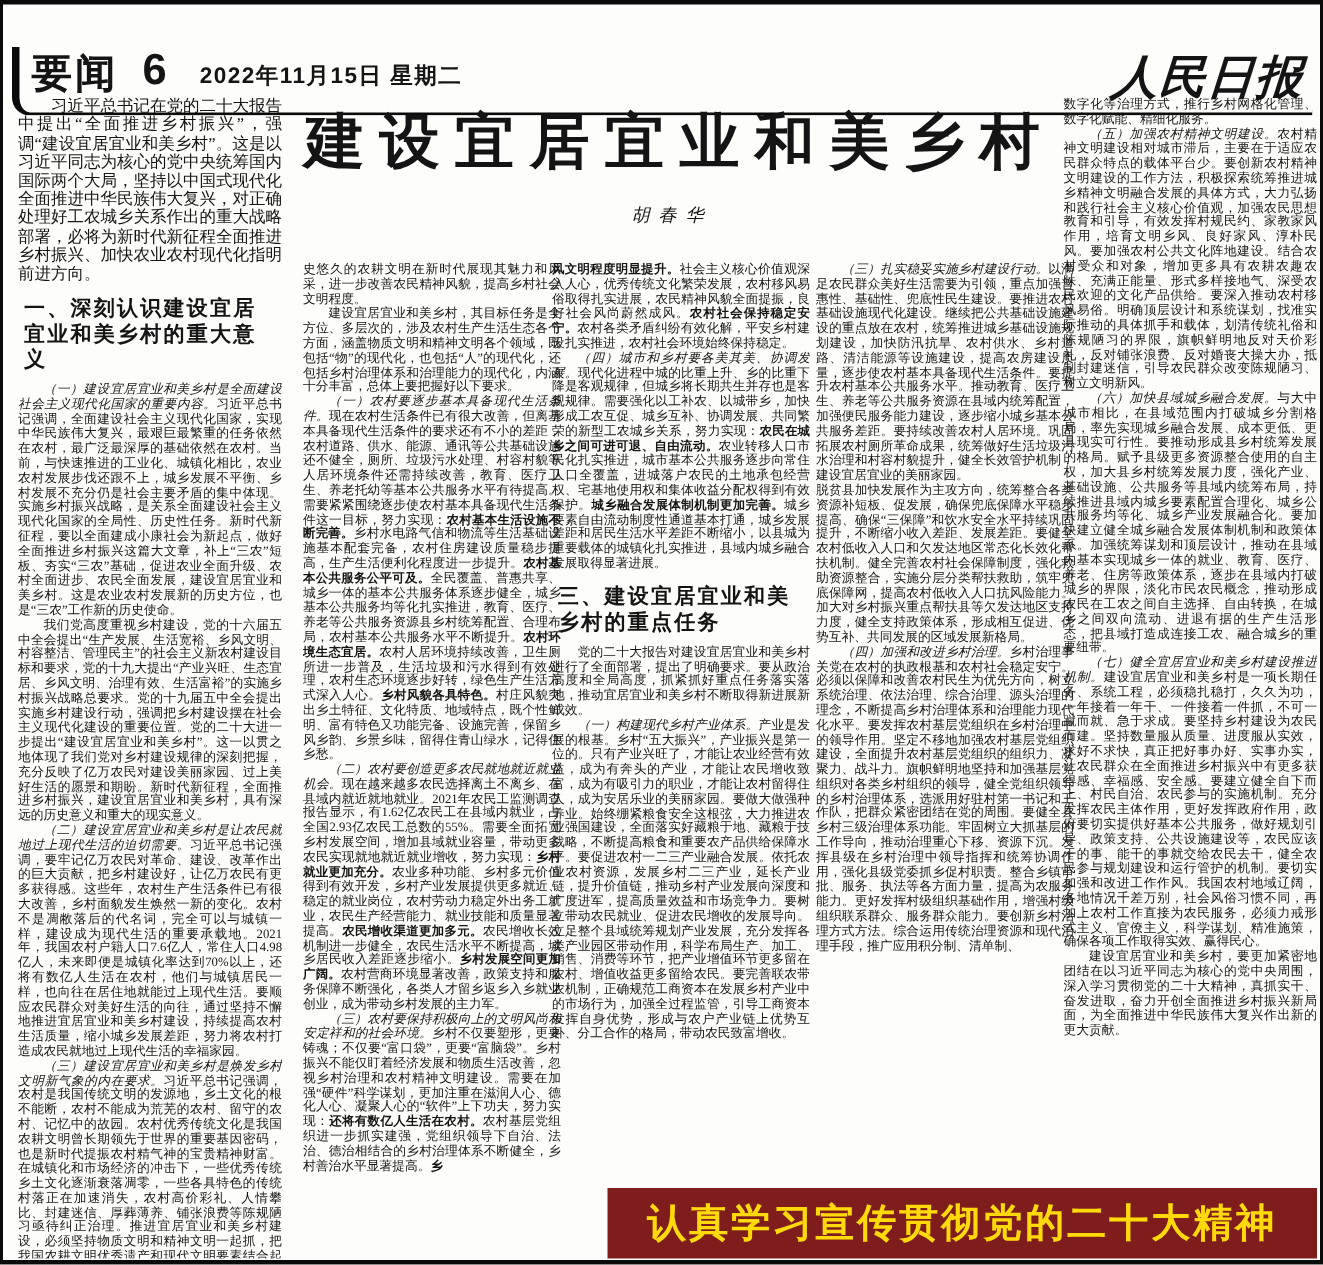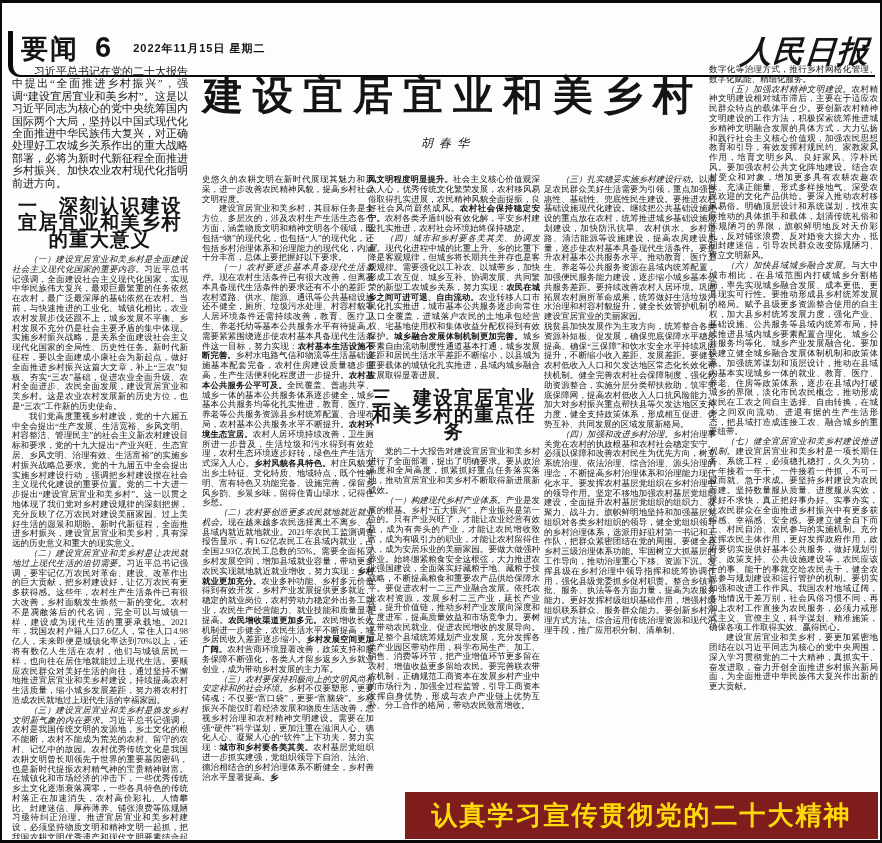--- a/index.html
+++ b/index.html
@@ -8,38 +8,38 @@
         font-family:"Liberation Serif","DejaVu Serif",serif;color:#141414;}
   
   .masthead{position:absolute;top:5px;left:6px;right:5px;height:44px;
         border-left:5px solid #0a0a0a;border-bottom:2.5px solid #0a0a0a;
         border-bottom-left-radius:12px;display:flex;margin-top:23px;}
   .mast-section{font-family:"Liberation Sans","DejaVu Sans",sans-serif;font-weight:900;
         font-size:27px;margin-left:8px;letter-spacing:2px;}
   .mast-pageno{font-family:"Liberation Sans","DejaVu Sans",sans-serif;font-weight:900;
         font-size:29px;margin-left:16px;}
   .mast-date{font-family:"Liberation Sans","DejaVu Sans",sans-serif;font-weight:bold;
-        font-size:11px;margin-left:22px;margin-top:10px;letter-spacing:1px;}
+        font-size:15px;margin-left:22px;margin-top:10px;letter-spacing:1px;}
   .mast-logo{margin-left:auto;margin-right:6px;font-family:"Liberation Serif","DejaVu Serif",serif;
         font-weight:900;font-style:italic;font-size:31px;letter-spacing:1px;transform:skewX(-4deg);}
   
   .headline-block{position:absolute;left:190px;top:64px;width:512px;height:102px;text-align:center;}
   .headline{font-family:"Liberation Sans","DejaVu Sans",sans-serif;font-weight:900;
         font-size:40px;letter-spacing:10px;padding-left:10px;line-height:56px;}
   .author{font-size:12px;margin-top:12px;letter-spacing:6px;font-style:italic;}
   
   .col{position:absolute;overflow:hidden;text-align:justify;}
   .para{font-size:8.5px;line-height:9.8px;margin:0;text-indent:2em;
         font-family:"Liberation Serif","DejaVu Serif",serif;}
   .para.intro{font-size:11px;line-height:12.4px;}
   .para.noindent{text-indent:0;}
   .lead{font-weight:normal;font-style:italic;}
   .b{font-weight:bold;font-family:"Liberation Sans","DejaVu Sans",sans-serif;font-size:8.3px;}
   .sec-heading{font-family:"Liberation Sans","DejaVu Sans",sans-serif;font-weight:900;
-        font-size:19px;line-height:17px;text-align:center;letter-spacing:1.5px;
+        font-size:14px;line-height:17px;text-align:left;letter-spacing:1.5px;
         margin:8px 0 7px;padding:0 4px;}
   #col1{left:10px;top:62px;width:176px;height:774px;}
   #col2{left:200px;top:172px;width:172px;height:664px;}
   #col3{left:366px;top:172px;width:172px;height:614px;}
   #col4{left:542px;top:172px;width:172px;height:614px;}
   #col5{left:707px;top:62px;width:169px;height:724px;}
   
   .banner{position:absolute;left:403px;top:789px;width:473px;height:47px;
         display:flex;align-items:center;justify-content:center;
         font-family:"Liberation Sans","DejaVu Sans",sans-serif;font-weight:900;
@@ -68,21 +68,21 @@
       <p class="para"><span class="lead">（一）建设宜居宜业和美乡村是全面建设社会主义现代化国家的重要内容。</span><span>习近平总书记强调，全面建设社会主义现代化国家，实现中华民族伟大复兴，最艰巨最繁重的任务依然在农村，最广泛最深厚的基础依然在农村。当前，与快速推进的工业化、城镇化相比，农业农村发展步伐还跟不上，城乡发展不平衡、乡村发展不充分仍是社会主要矛盾的集中体现。实施乡村振兴战略，是关系全面建设社会主义现代化国家的全局性、历史性任务。新时代新征程，要以全面建成小康社会为新起点，做好全面推进乡村振兴这篇大文章，补上“三农”短板、夯实“三农”基础，促进农业全面升级、农村全面进步、农民全面发展，建设宜居宜业和美乡村。这是农业农村发展新的历史方位，也是“三农”工作新的历史使命。</span></p>
       <p class="para"><span>我们党高度重视乡村建设，党的十六届五中全会提出“生产发展、生活宽裕、乡风文明、村容整洁、管理民主”的社会主义新农村建设目标和要求，党的十九大提出“产业兴旺、生态宜居、乡风文明、治理有效、生活富裕”的实施乡村振兴战略总要求。党的十九届五中全会提出实施乡村建设行动，强调把乡村建设摆在社会主义现代化建设的重要位置。党的二十大进一步提出“建设宜居宜业和美乡村”。这一以贯之地体现了我们党对乡村建设规律的深刻把握，充分反映了亿万农民对建设美丽家园、过上美好生活的愿景和期盼。新时代新征程，全面推进乡村振兴，建设宜居宜业和美乡村，具有深远的历史意义和重大的现实意义。</span></p>
       <p class="para"><span class="lead">（二）建设宜居宜业和美乡村是让农民就地过上现代生活的迫切需要。</span><span>习近平总书记强调，要牢记亿万农民对革命、建设、改革作出的巨大贡献，把乡村建设好，让亿万农民有更多获得感。这些年，农村生产生活条件已有很大改善，乡村面貌发生焕然一新的变化。农村不是凋敝落后的代名词，完全可以与城镇一样，建设成为现代生活的重要承载地。2021年，我国农村户籍人口7.6亿人，常住人口4.98亿人，未来即便是城镇化率达到70%以上，还将有数亿人生活在农村，他们与城镇居民一样，也向往在居住地就能过上现代生活。要顺应农民群众对美好生活的向往，通过坚持不懈地推进宜居宜业和美乡村建设，持续提高农村生活质量，缩小城乡发展差距，努力将农村打造成农民就地过上现代生活的幸福家园。</span></p>
       <p class="para"><span class="lead">（三）建设宜居宜业和美乡村是焕发乡村文明新气象的内在要求。</span><span>习近平总书记强调，农村是我国传统文明的发源地，乡土文化的根不能断，农村不能成为荒芜的农村、留守的农村、记忆中的故园。农村优秀传统文化是我国农耕文明曾长期领先于世界的重要基因密码，也是新时代提振农村精气神的宝贵精神财富。在城镇化和市场经济的冲击下，一些优秀传统乡土文化逐渐衰落凋零，一些各具特色的传统村落正在加速消失，农村高价彩礼、人情攀比、封建迷信、厚葬薄养、铺张浪费等陈规陋习亟待纠正治理。推进宜居宜业和美乡村建设，必须坚持物质文明和精神文明一起抓，把我国农耕文明优秀遗产和现代文明要素结合起来，赋予新的时代内涵，让我国历</span></p>
     </div>
   <div id="col2" class="col">
       <p class="para noindent"><span>史悠久的农耕文明在新时代展现其魅力和风采，进一步改善农民精神风貌，提高乡村社会文明程度。</span></p>
       <p class="para"><span>建设宜居宜业和美乡村，其目标任务是全方位、多层次的，涉及农村生产生活生态各个方面，涵盖物质文明和精神文明各个领域，既包括“物”的现代化，也包括“人”的现代化，还包括乡村治理体系和治理能力的现代化，内涵十分丰富，总体上要把握好以下要求。</span></p>
       <p class="para"><span class="lead">（一）农村要逐步基本具备现代生活条件。</span><span>现在农村生活条件已有很大改善，但离基本具备现代生活条件的要求还有不小的差距，农村道路、供水、能源、通讯等公共基础设施还不健全，厕所、垃圾污水处理、村容村貌等人居环境条件还需持续改善，教育、医疗卫生、养老托幼等基本公共服务水平有待提高。需要紧紧围绕逐步使农村基本具备现代生活条件这一目标，努力实现：</span><span class="b">农村基本生活设施不断完善。</span><span>乡村水电路气信和物流等生活基础设施基本配套完备，农村住房建设质量稳步提高，生产生活便利化程度进一步提升。</span><span class="b">农村基本公共服务公平可及。</span><span>全民覆盖、普惠共享、城乡一体的基本公共服务体系逐步健全，城乡基本公共服务均等化扎实推进，教育、医疗、养老等公共服务资源县乡村统筹配置、合理布局，农村基本公共服务水平不断提升。</span><span class="b">农村环境生态宜居。</span><span>农村人居环境持续改善，卫生厕所进一步普及，生活垃圾和污水得到有效处理，农村生态环境逐步好转，绿色生产生活方式深入人心。</span><span class="b">乡村风貌各具特色。</span><span>村庄风貌突出乡土特征、文化特质、地域特点，既个性鲜明、富有特色又功能完备、设施完善，保留乡风乡韵、乡景乡味，留得住青山绿水，记得住乡愁。</span></p>
       <p class="para"><span class="lead">（二）农村要创造更多农民就地就近就业机会。</span><span>现在越来越多农民选择离土不离乡、在县域内就近就地就业。2021年农民工监测调查报告显示，有1.62亿农民工在县域内就业，占全国2.93亿农民工总数的55%。需要全面拓宽乡村发展空间，增加县域就业容量，带动更多农民实现就地就近就业增收，努力实现：</span><span class="b">乡村就业更加充分。</span><span>农业多种功能、乡村多元价值得到有效开发，乡村产业发展提供更多就近、稳定的就业岗位，农村劳动力稳定外出务工就业，农民生产经营能力、就业技能和质量显著提高。</span><span class="b">农民增收渠道更加多元。</span><span>农民增收长效机制进一步健全，农民生活水平不断提高，城乡居民收入差距逐步缩小。</span><span class="b">乡村发展空间更加广阔。</span><span>农村营商环境显著改善，政策支持和服务保障不断强化，各类人才留乡返乡入乡就业创业，成为带动乡村发展的主力军。</span></p>
-      <p class="para"><span class="lead">（三）农村要保持积极向上的文明风尚和安定祥和的社会环境。</span><span>乡村不仅要塑形，更要铸魂；不仅要“富口袋”，更要“富脑袋”。乡村振兴不能仅盯着经济发展和物质生活改善，忽视乡村治理和农村精神文明建设。需要在加强“硬件”科学谋划，更加注重在滋润人心、德化人心、凝聚人心的“软件”上下功夫，努力实现：</span><span class="b">城市和乡村要各美其美。</span><span>农村基层党组织进一步抓实建强，党组织领导下自治、法治、德治相结合的乡村治理体系不断健全，乡村善治水平显著提高。</span><span class="b">乡</span></p>
+      <p class="para"><span class="lead">（三）农村要保持积极向上的文明风尚和安定祥和的社会环境。</span><span>乡村不仅要塑形，更要铸魂；不仅要“富口袋”，更要“富脑袋”。乡村振兴不能仅盯着经济发展和物质生活改善，忽视乡村治理和农村精神文明建设。需要在加强“硬件”科学谋划，更加注重在滋润人心、德化人心、凝聚人心的“软件”上下功夫，努力实现：</span><span class="b">还将有数亿人生活在农村。</span><span>农村基层党组织进一步抓实建强，党组织领导下自治、法治、德治相结合的乡村治理体系不断健全，乡村善治水平显著提高。</span><span class="b">乡</span></p>
     </div>
   <div id="col3" class="col">
       <p class="para noindent"><span class="b">风文明程度明显提升。</span><span>社会主义核心价值观深入人心，优秀传统文化繁荣发展，农村移风易俗取得扎实进展，农民精神风貌全面提振，良好社会风尚蔚然成风。</span><span class="b">农村社会保持稳定安宁。</span><span>农村各类矛盾纠纷有效化解，平安乡村建设扎实推进，农村社会环境始终保持稳定。</span></p>
       <p class="para"><span class="lead">（四）城市和乡村要各美其美、协调发展。</span><span>现代化进程中城的比重上升、乡的比重下降是客观规律，但城乡将长期共生并存也是客观规律。需要强化以工补农、以城带乡，加快形成工农互促、城乡互补、协调发展、共同繁荣的新型工农城乡关系，努力实现：</span><span class="b">农民在城乡之间可进可退、自由流动。</span><span>农业转移人口市民化扎实推进，城市基本公共服务逐步向常住人口全覆盖，进城落户农民的土地承包经营权、宅基地使用权和集体收益分配权得到有效保护。</span><span class="b">城乡融合发展体制机制更加完善。</span><span>城乡要素自由流动制度性通道基本打通，城乡发展差距和居民生活水平差距不断缩小，以县城为重要载体的城镇化扎实推进，县域内城乡融合发展取得显著进展。</span></p>
       <div class="sec-heading">三、建设宜居宜业和美乡村的重点任务</div>
       <p class="para"><span>党的二十大报告对建设宜居宜业和美乡村进行了全面部署，提出了明确要求。要从政治高度和全局高度，抓紧抓好重点任务落实落地，推动宜居宜业和美乡村不断取得新进展新成效。</span></p>
       <p class="para"><span class="lead">（一）构建现代乡村产业体系。</span><span>产业是发展的根基。乡村“五大振兴”，产业振兴是第一位的。只有产业兴旺了，才能让农业经营有效益，成为有奔头的产业，才能让农民增收致富，成为有吸引力的职业，才能让农村留得住人，成为安居乐业的美丽家园。要做大做强种养业。始终绷紧粮食安全这根弦，大力推进农业强国建设，全面落实好藏粮于地、藏粮于技战略，不断提高粮食和重要农产品供给保障水平。要促进农村一二三产业融合发展。依托农业农村资源，发展乡村二三产业，延长产业链，提升价值链，推动乡村产业发展向深度和广度进军，提高质量效益和市场竞争力。要树立带动农民就业、促进农民增收的发展导向。立足整个县域统筹规划产业发展，充分发挥各类产业园区带动作用，科学布局生产、加工、销售、消费等环节，把产业增值环节更多留在农村、增值收益更多留给农民。要完善联农带农机制，正确规范工商资本在发展乡村产业中的市场行为，加强全过程监管，引导工商资本发挥自身优势，形成与农户产业链上优势互补、分工合作的格局，带动农民致富增收。</span></p>
     </div>
   <div id="col4" class="col">
       <p class="para"><span class="lead">（三）扎实稳妥实施乡村建设行动。</span><span>以满足农民群众美好生活需要为引领，重点加强普惠性、基础性、兜底性民生建设。要推进农村基础设施现代化建设。继续把公共基础设施建设的重点放在农村，统筹推进城乡基础设施规划建设，加快防汛抗旱、农村供水、乡村道路、清洁能源等设施建设，提高农房建设质量，逐步使农村基本具备现代生活条件。要提升农村基本公共服务水平。推动教育、医疗卫生、养老等公共服务资源在县域内统筹配置，加强便民服务能力建设，逐步缩小城乡基本公共服务差距。要持续改善农村人居环境。巩固拓展农村厕所革命成果，统筹做好生活垃圾污水治理和村容村貌提升，健全长效管护机制，建设宜居宜业的美丽家园。</span></p>

